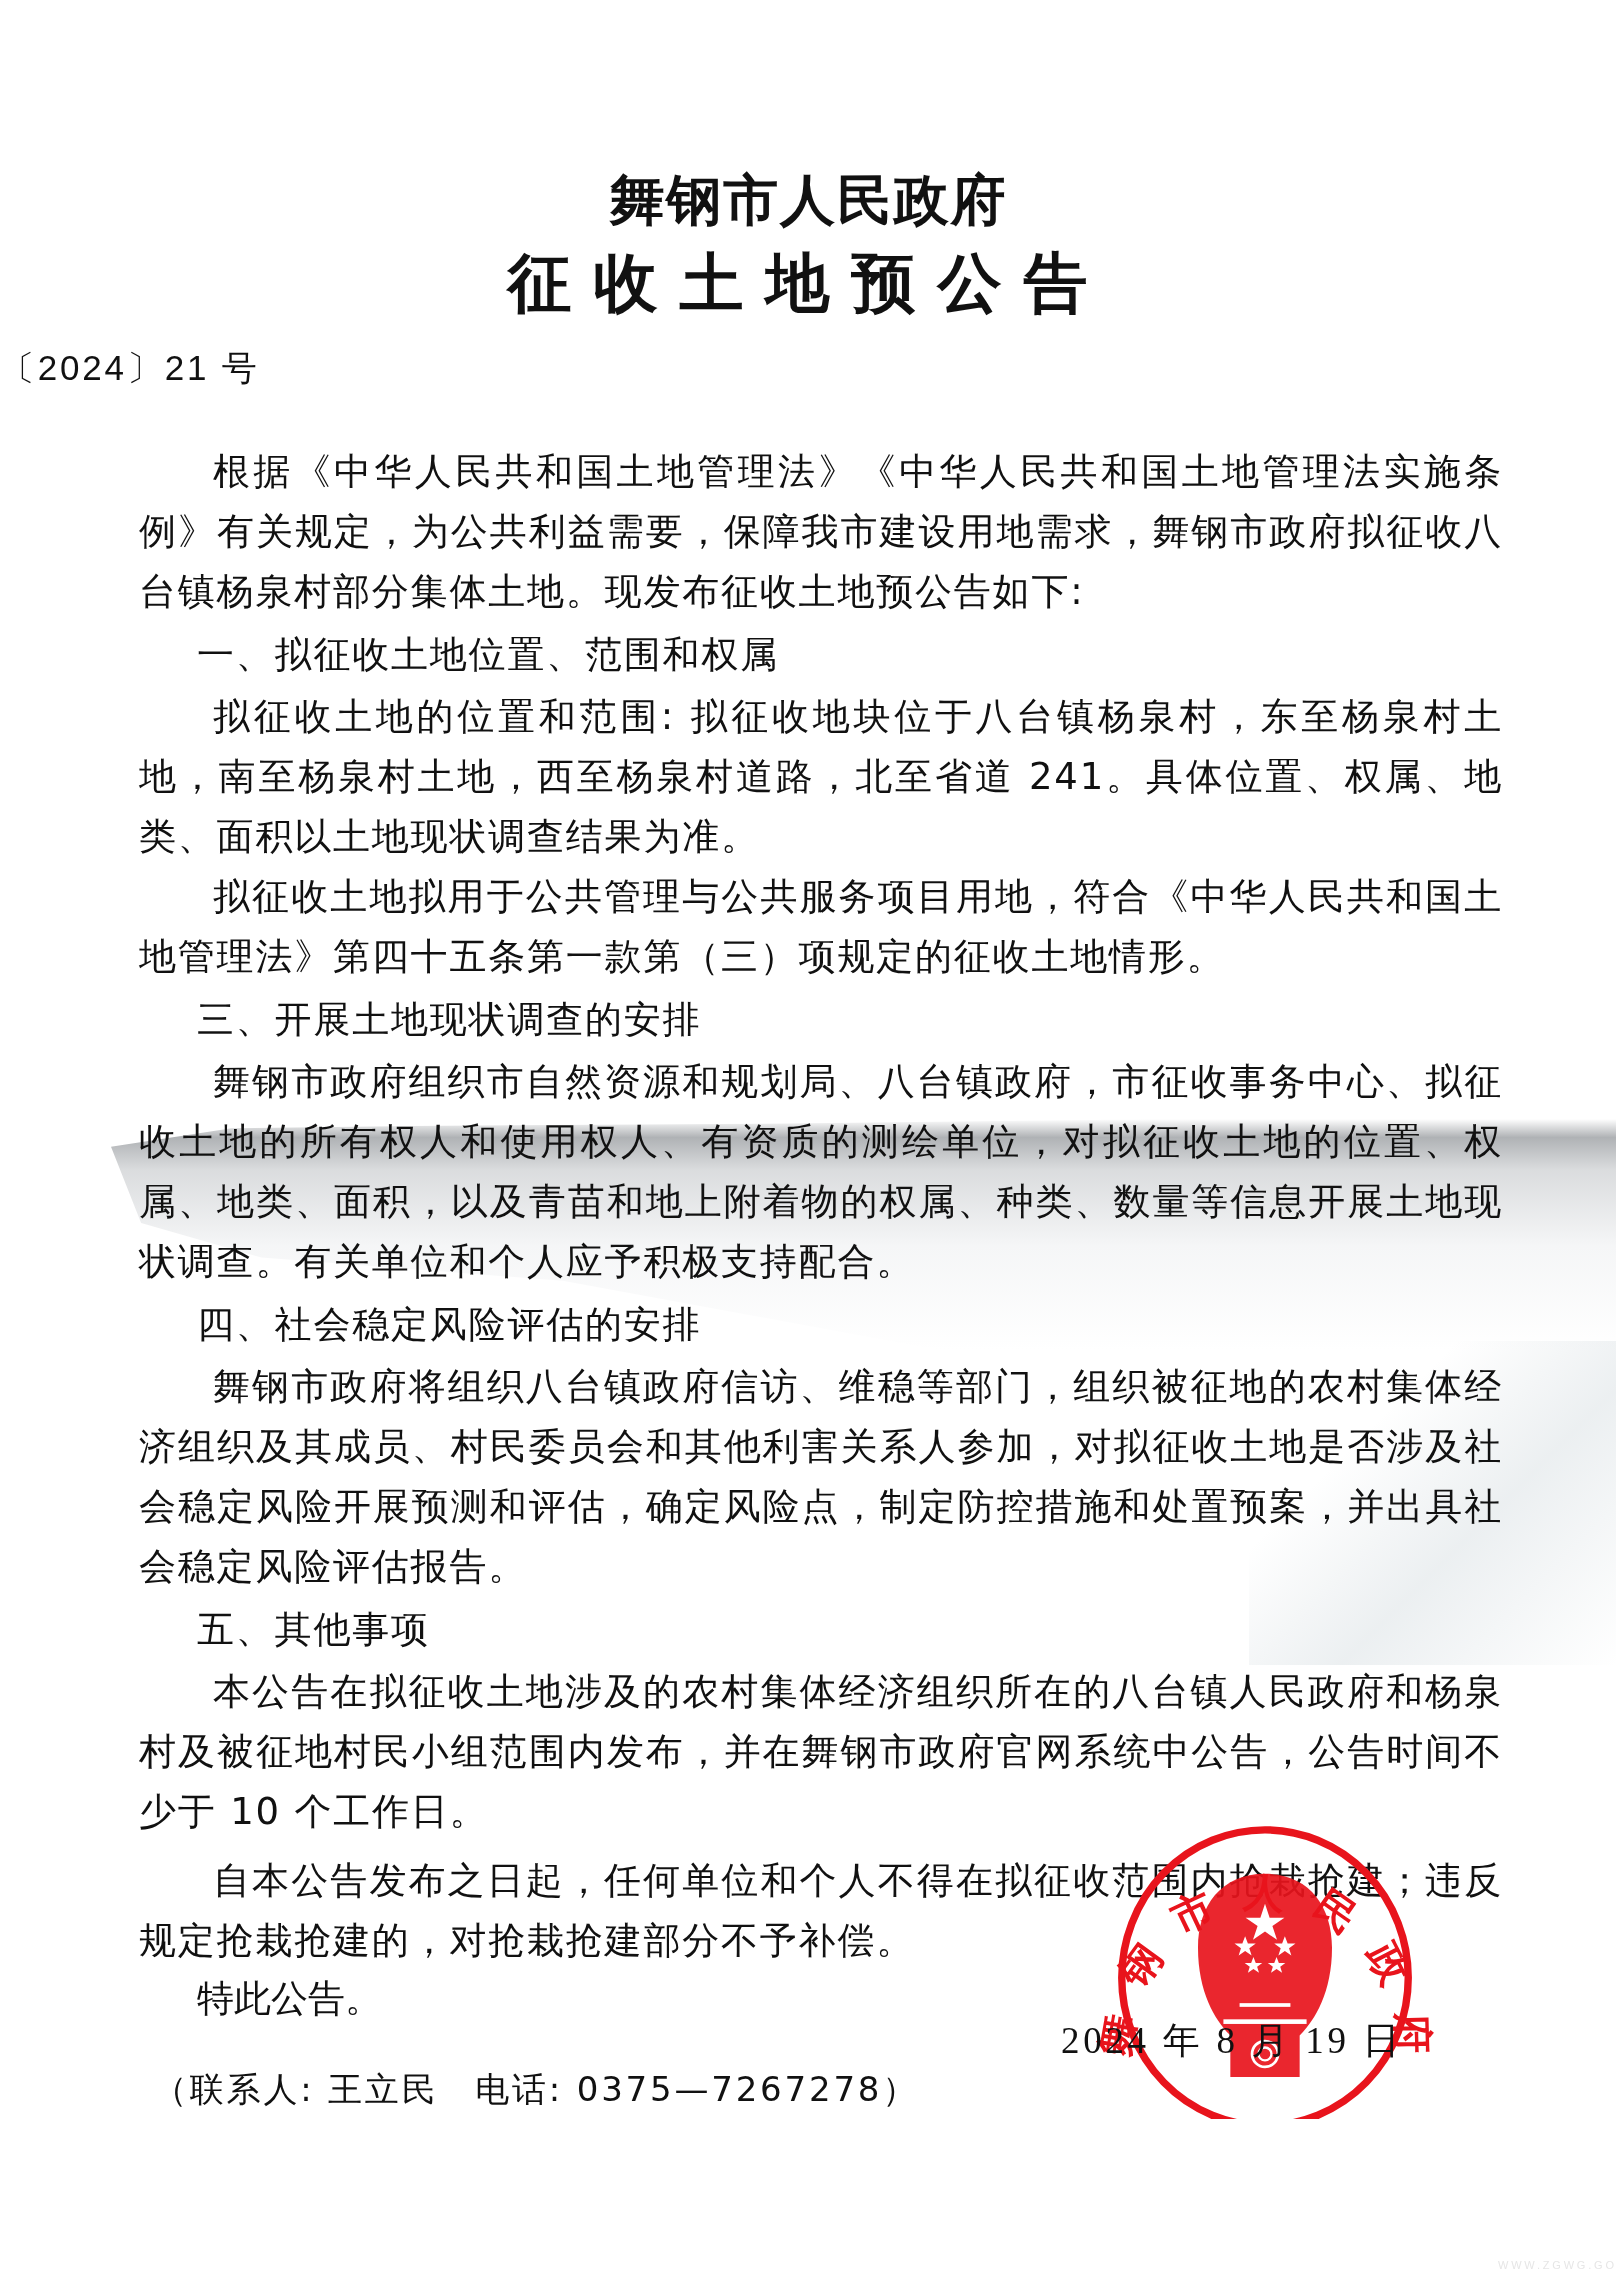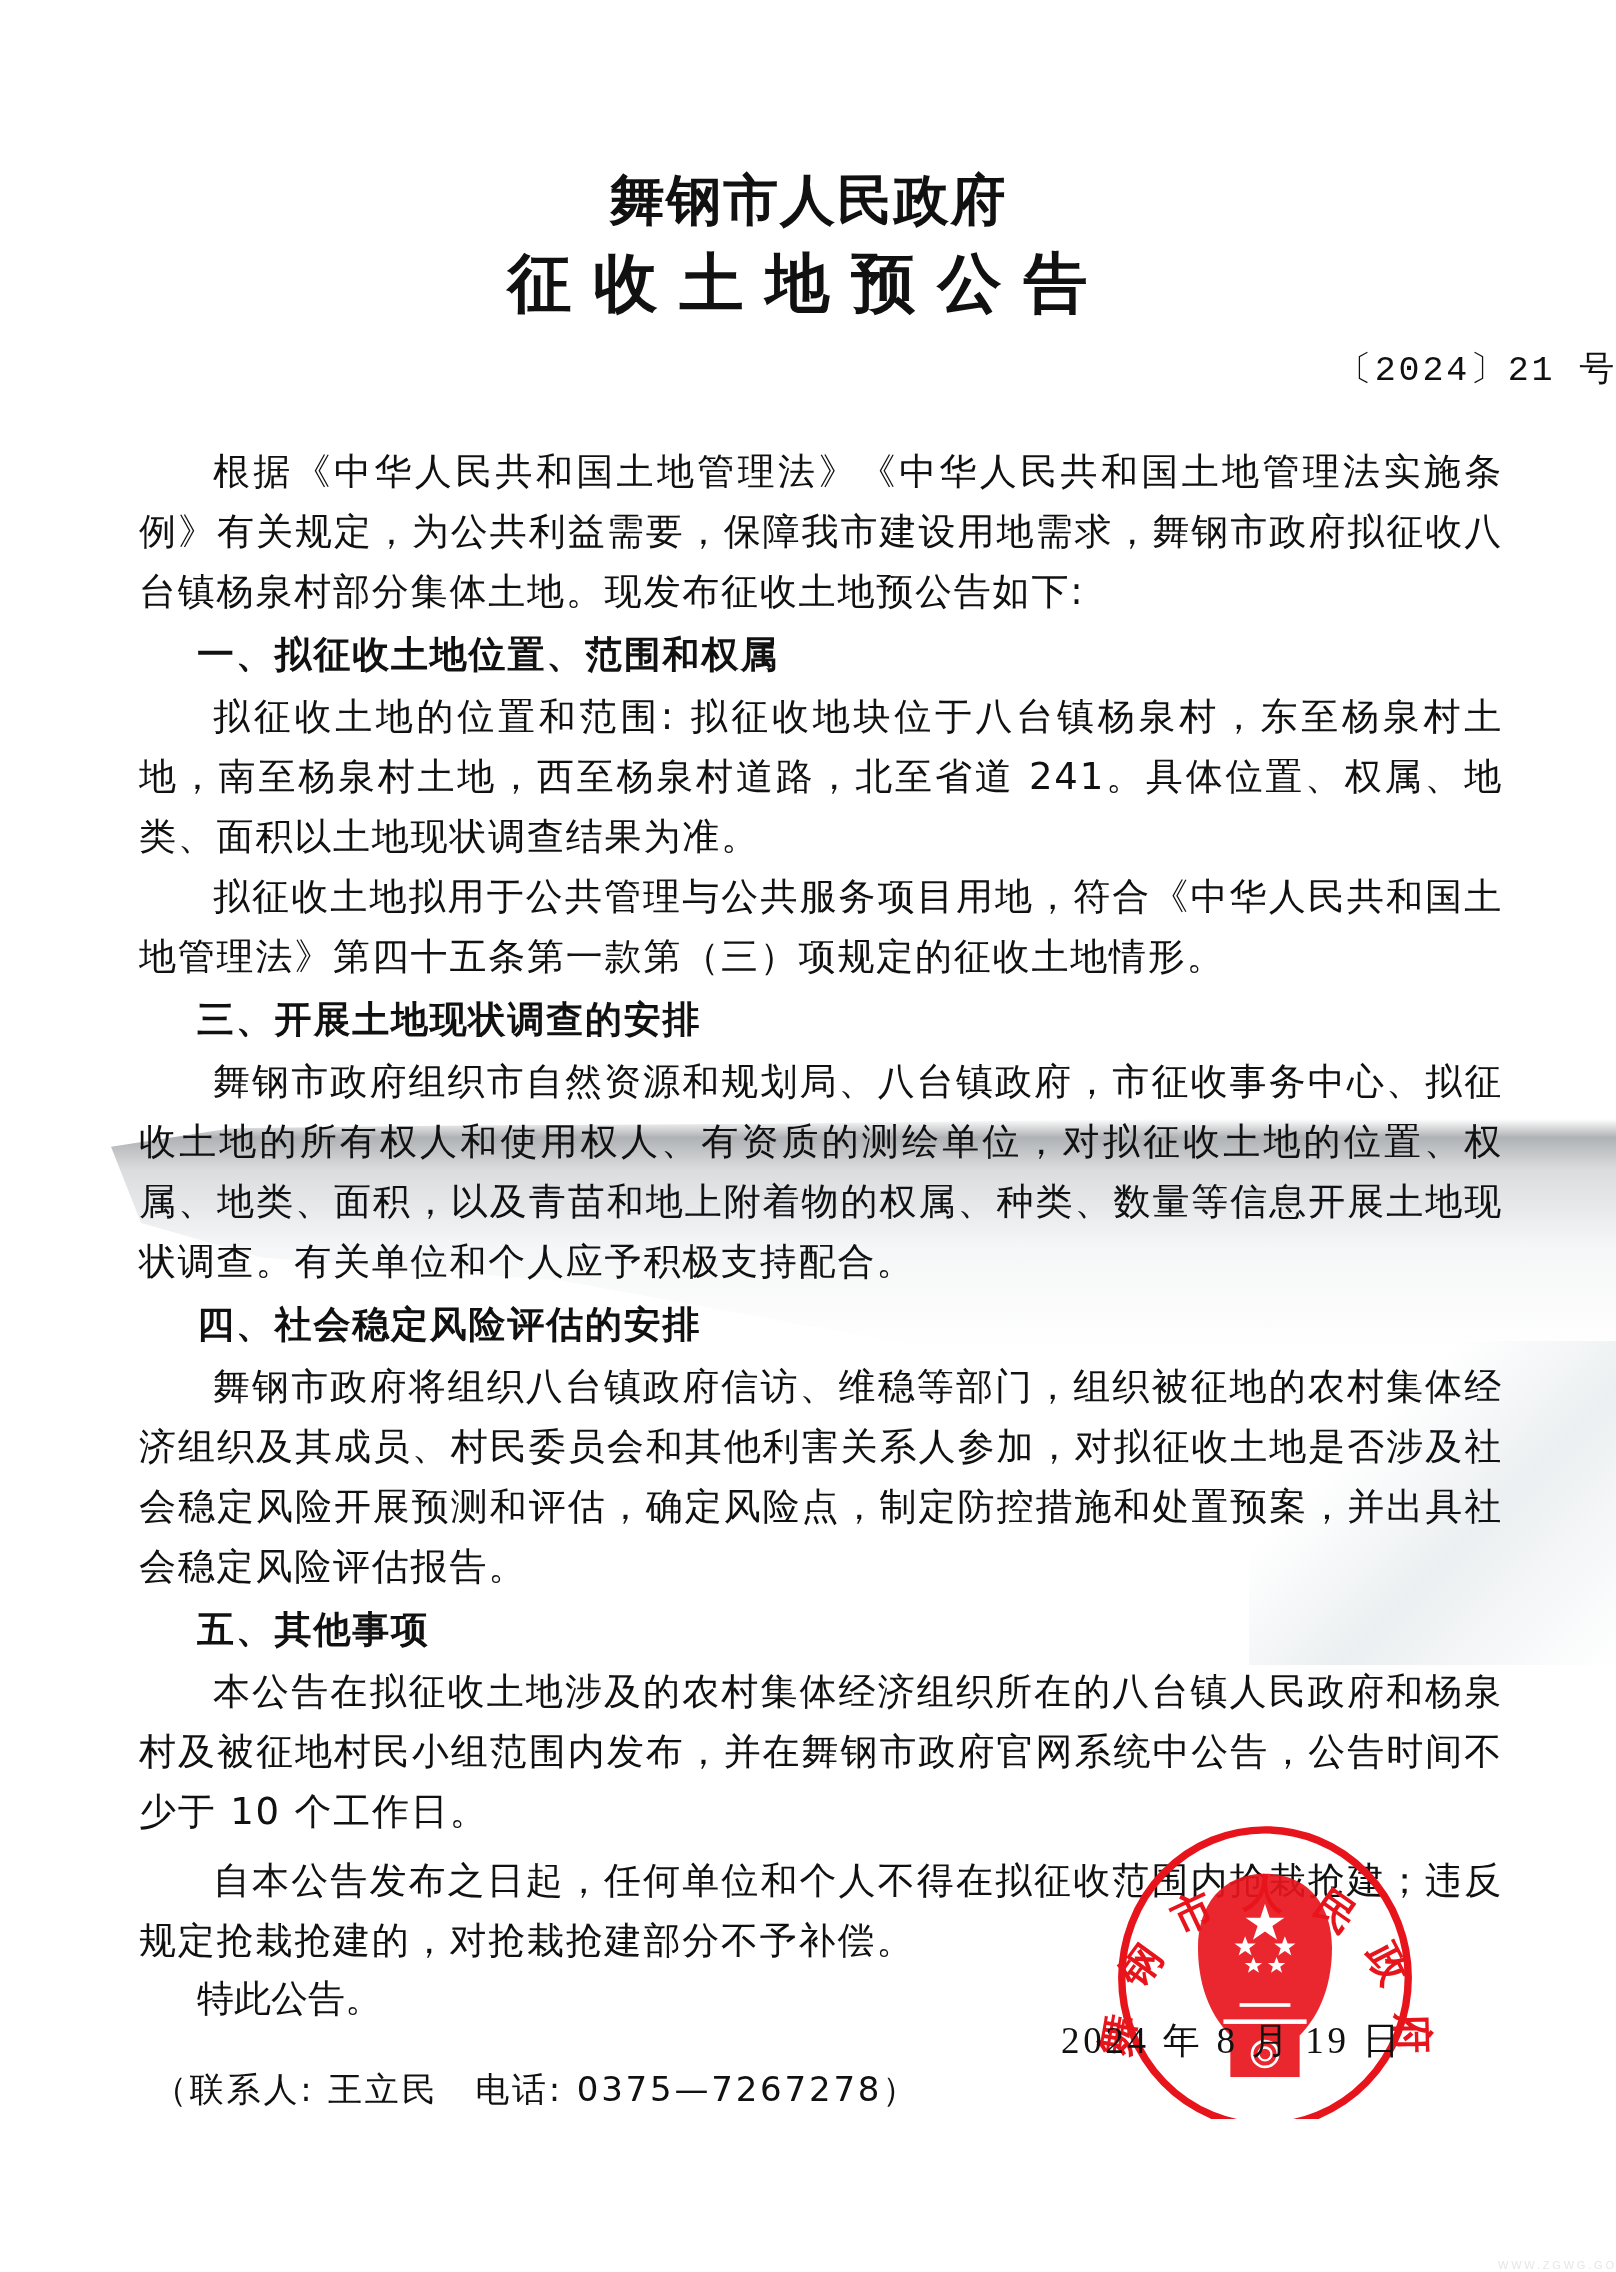--- a/index.html
+++ b/index.html
@@ -10,26 +10,26 @@
             background:linear-gradient(180deg, rgba(120,125,130,0) 0%, rgba(110,115,120,0.55) 8%, rgba(150,155,160,0.35) 22%, rgba(200,205,210,0.18) 55%, rgba(255,255,255,0) 100%);
             clip-path:polygon(0% 12%, 8% 4%, 20% 3%, 45% 2%, 70% 0%, 100% 0%, 100% 100%, 55% 100%, 30% 70%, 10% 60%, 2% 45%);
             pointer-events:none; }
   .crease2 { position:absolute; left:1249px; top:1341px; width:368px; height:324px;
              background:linear-gradient(135deg, rgba(255,255,255,0) 30%, rgba(200,210,215,0.35) 60%, rgba(255,255,255,0) 100%);
              pointer-events:none; }
   .title { position:absolute; left:0; width:1617px; text-align:center; font-weight:bold;
            font-family:"DejaVu Serif", "Liberation Serif", serif; }
   .t1 { top:164px; font-size:55px; letter-spacing:1.8px; }
   .t2 { top:240px; font-size:64px; letter-spacing:22px; }
-  .docno { position:absolute; top:345px; left:0; width:1617px; text-align:right;
-           font-size:35px; font-family:Liberation Mono, monospace; letter-spacing:2.8px; }
+  .docno { position:absolute; top:345px; left:0; width:1617px; text-align:left;
+           font-size:35px; font-family:Liberation Sans, sans-serif; letter-spacing:2.8px; }
   .body { position:absolute; left:139px; top:442px; width:1364px;
           font-family:"DejaVu Sans", "Liberation Sans", sans-serif; font-size:37px; line-height:60px; }
   .para { text-indent:74px; margin:0; text-align:justify; letter-spacing:1.8px; }
-  .heading { margin:0; padding-left:58px; font-weight:bold; letter-spacing:1.8px; line-height:65px; }
+  .heading { margin:0; padding-left:58px; font-weight:normal; letter-spacing:1.8px; line-height:65px; }
   .closing { text-indent:58px; margin:0; margin-top:0;font-family:Liberation Mono, monospace; }
   .seal { position:absolute; left:1064px; top:1818px; width:402px; height:301px; }
   .date { position:absolute; left:1061px; top:2016px; font-size:37px;
           font-family:"Liberation Serif", "DejaVu Serif", serif; letter-spacing:3.7px; }
   .contact { position:absolute; left:153px; top:2067px; font-size:34px;
              font-family:"DejaVu Sans", "Liberation Sans", sans-serif; letter-spacing:2.8px; }
   .watermark { position:absolute; left:1498px; top:2259px; font-size:11px; color:#e6e6e6;
                font-family:"Liberation Sans", sans-serif; letter-spacing:2.8px; }
 </style>
 </head>

